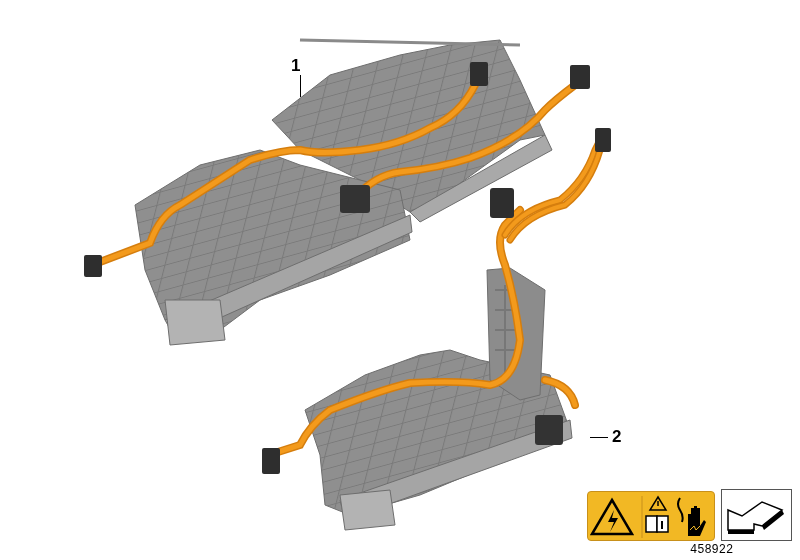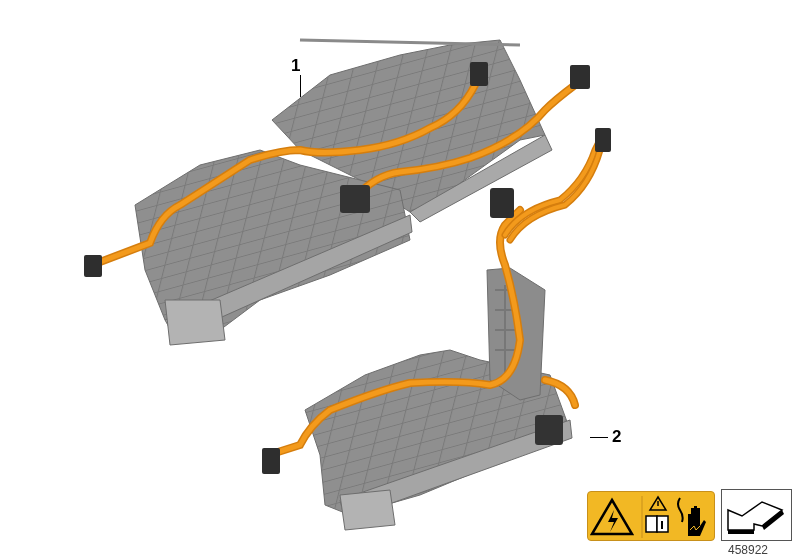--- a/index.html
+++ b/index.html
@@ -2,21 +2,21 @@
 <html><head>
 <meta charset="utf-8">
 <style>
   html, body { margin:0; padding:0; background:#ffffff; }
   body { width:800px; height:560px; position:relative; overflow:hidden; font-family:"Liberation Sans", sans-serif; }
   #stage { position:absolute; left:0; top:0; width:800px; height:560px; }
   .callout { position:absolute; font-weight:bold; font-size:17px; color:#000; font-family:"Liberation Sans", sans-serif; }
   .callout-line { position:absolute; background:#000; }
   .warn-label { position:absolute; left:587px; top:491px; width:128px; height:50px; background:#f2b824; border:1px solid #c8901a; border-radius:4px; box-sizing:border-box; }
   .page-icon { position:absolute; left:721px; top:489px; width:71px; height:52px; border:1px solid #555; box-sizing:border-box; background:#fff; }
-  .diagram-id { position:absolute; left:728px; top:543px; font-size:12px; color:#404040; font-family:Liberation Sans, sans-serif; }
+  .diagram-id { position:absolute; left:690px; top:543px; font-size:12px; color:#000000; font-family:Liberation Mono, monospace; }
 </style>
 </head>
 <body>
 
 <div id="stage">
   <svg width="800" height="560" viewBox="0 0 800 560">
     <defs>
       <pattern id="grid" width="22" height="14" patternUnits="userSpaceOnUse" patternTransform="skewX(-30) rotate(-18)">
         <rect width="22" height="14" fill="#8f8f8f"></rect>
         <path d="M0 0 H22 M0 0 V14" stroke="#7a7a7a" stroke-width="2"></path>

